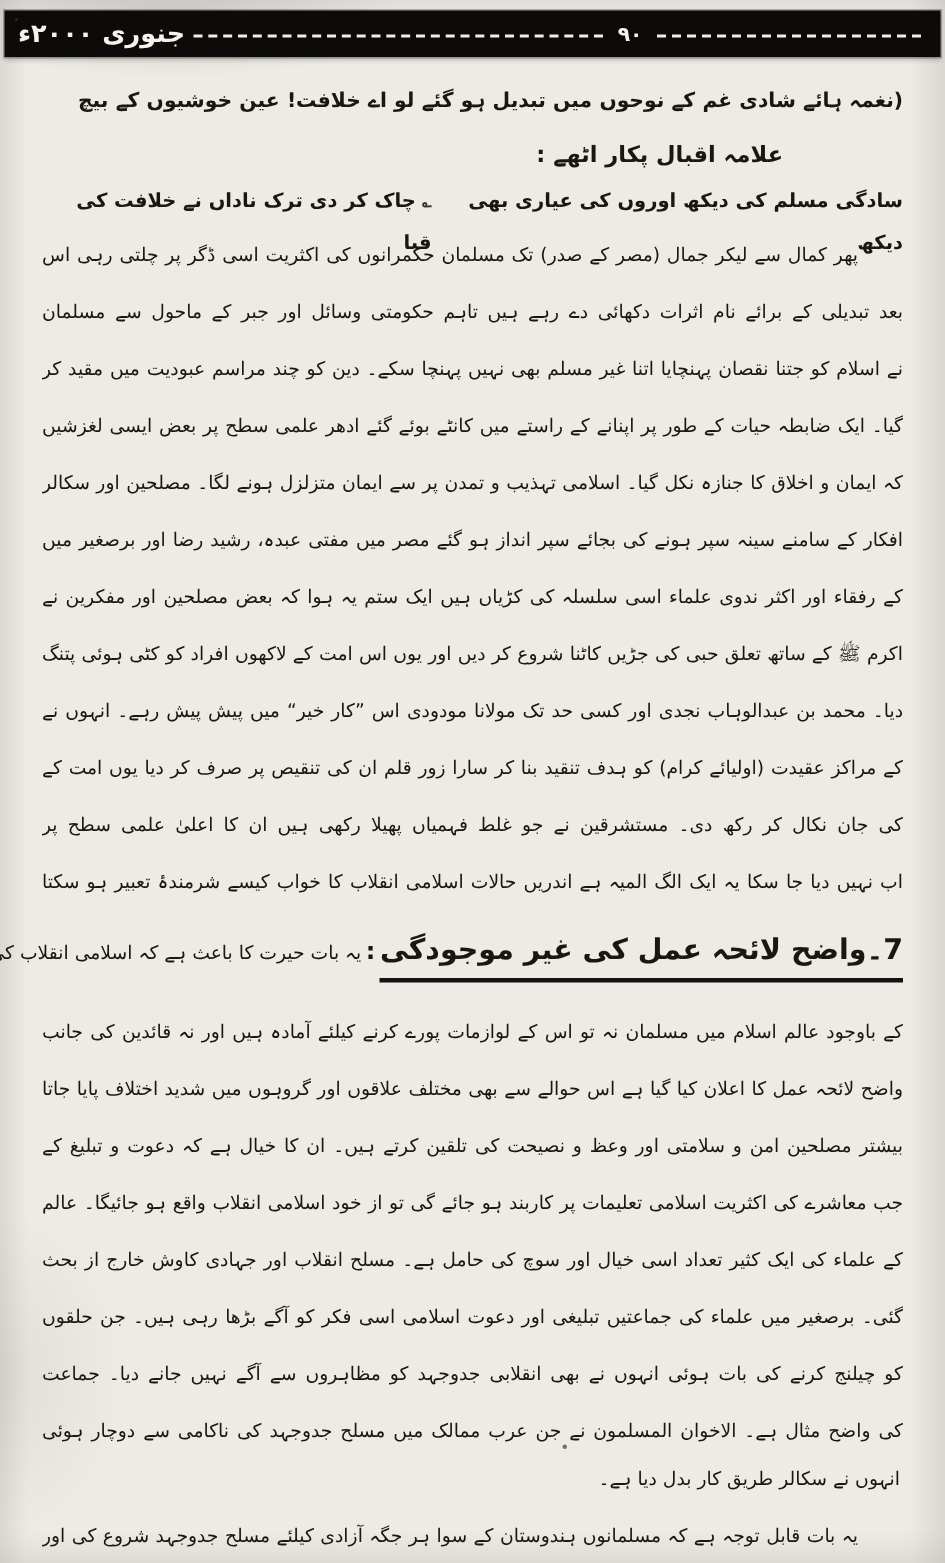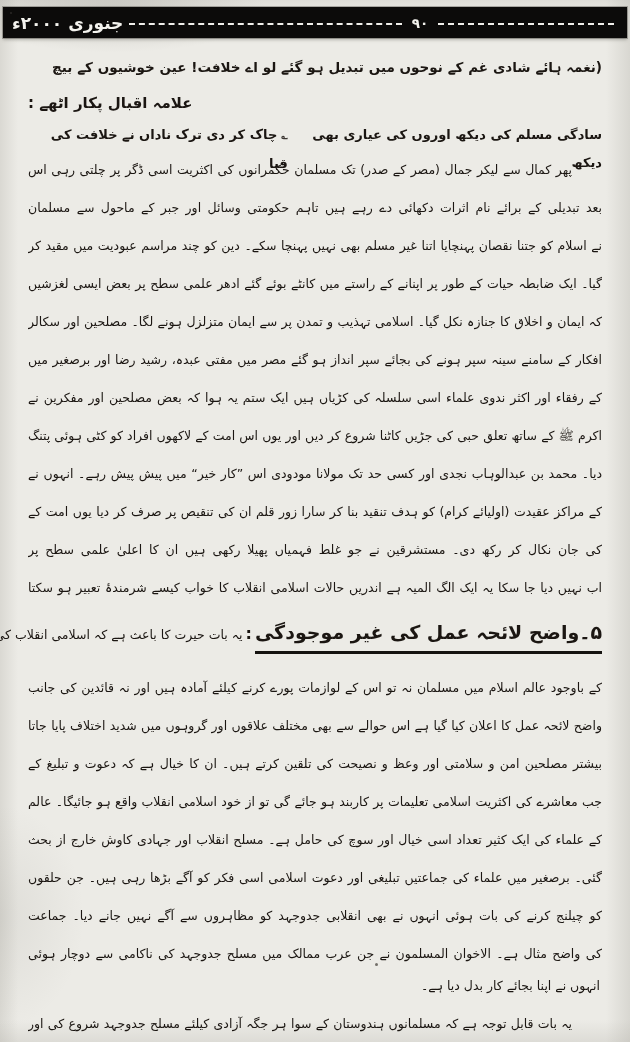--- a/index.html
+++ b/index.html
@@ -38,21 +38,21 @@
 
   .trans-line {
     margin-top:14px; height:30px; line-height:30px;
     font-size:13.5px; font-weight:bold;
     text-align:justify; text-align-last:justify;
     padding-left:24px; overflow:hidden;
   }
   .attrib {
     margin-top:8px; height:26px; line-height:26px;
     font-size:15px; font-weight:bold;
-    text-align:left; margin-right:108px;
+    text-align:right; margin-right:80px;
   }
   .couplet {
     margin-top:5px; height:28px; line-height:28px;
     display:flex; justify-content:space-between;
     font-size:13px; font-weight:bold; padding-left:8px;
   }
   .verse-mark { font-size:11px; margin-left:4px; opacity:0.85; }
 
   .para .line {
     height:38px; line-height:38px; font-size:12.5px;
@@ -115,33 +115,33 @@
       <div class="line">افکار کے سامنے سینہ سپر ہونے کی بجائے سپر انداز ہو گئے مصر میں مفتی عبدہ، رشید رضا اور برصغیر میں سر سید ان</div>
       <div class="line">کے رفقاء اور اکثر ندوی علماء اسی سلسلہ کی کڑیاں ہیں ایک ستم یہ ہوا کہ بعض مصلحین اور مفکرین نے حضور نبی</div>
       <div class="line">اکرم ﷺ کے ساتھ تعلق حبی کی جڑیں کاٹنا شروع کر دیں اور یوں اس امت کے لاکھوں افراد کو کٹی ہوئی پتنگ بنا</div>
       <div class="line">دیا۔ محمد بن عبدالوہاب نجدی اور کسی حد تک مولانا مودودی اس ”کار خیر“ میں پیش پیش رہے۔ انہوں نے مسلمانوں</div>
       <div class="line">کے مراکز عقیدت (اولیائے کرام) کو ہدف تنقید بنا کر سارا زور قلم ان کی تنقیص پر صرف کر دیا یوں امت کے ایمان</div>
       <div class="line">کی جان نکال کر رکھ دی۔ مستشرقین نے جو غلط فہمیاں پھیلا رکھی ہیں ان کا اعلیٰ علمی سطح پر سائینٹیفک طرز پر موثر جو</div>
       <div class="line">اب نہیں دیا جا سکا یہ ایک الگ المیہ ہے اندریں حالات اسلامی انقلاب کا خواب کیسے شرمندۂ تعبیر ہو سکتا ہے؟۔</div>
     </div>
 
     <div class="sec-line">
-      <span class="sec-head">۵۔واضح لائحہ عمل کی غیر موجودگی</span><span class="sec-colon">:</span><span class="sec-lead">یہ بات حیرت کا باعث ہے کہ اسلامی انقلاب کی شدید خواہش</span>
+      <span class="sec-head">7۔واضح لائحہ عمل کی غیر موجودگی</span><span class="sec-colon">:</span><span class="sec-lead">یہ بات حیرت کا باعث ہے کہ اسلامی انقلاب کی شدید خواہش</span>
     </div>
 
     <div class="para">
       <div class="line">کے باوجود عالم اسلام میں مسلمان نہ تو اس کے لوازمات پورے کرنے کیلئے آمادہ ہیں اور نہ قائدین کی جانب سے کسی</div>
       <div class="line">واضح لائحہ عمل کا اعلان کیا گیا ہے اس حوالے سے بھی مختلف علاقوں اور گروہوں میں شدید اختلاف پایا جاتا ہے اکثر و</div>
       <div class="line">بیشتر مصلحین امن و سلامتی اور وعظ و نصیحت کی تلقین کرتے ہیں۔ ان کا خیال ہے کہ دعوت و تبلیغ کے نتیجے میں</div>
       <div class="line">جب معاشرے کی اکثریت اسلامی تعلیمات پر کاربند ہو جائے گی تو از خود اسلامی انقلاب واقع ہو جائیگا۔ عالم اسلام</div>
       <div class="line">کے علماء کی ایک کثیر تعداد اسی خیال اور سوچ کی حامل ہے۔ مسلح انقلاب اور جہادی کاوش خارج از بحث قرار دے دی</div>
       <div class="line">گئی۔ برصغیر میں علماء کی جماعتیں تبلیغی اور دعوت اسلامی اسی فکر کو آگے بڑھا رہی ہیں۔ جن حلقوں میں باطل طاغوت</div>
       <div class="line">کو چیلنج کرنے کی بات ہوئی انہوں نے بھی انقلابی جدوجہد کو مظاہروں سے آگے نہیں جانے دیا۔ جماعت اسلامی اس</div>
       <div class="line">کی واضح مثال ہے۔ الاخوان المسلمون نے جن عرب ممالک میں مسلح جدوجہد کی ناکامی سے دوچار ہوئی لہذا اب</div>
-      <div class="line endline">انہوں نے اپنا بجائے کار بدل دیا ہے۔</div>
+      <div class="line endline">انہوں نے سکالر طریق کار بدل دیا ہے۔</div>
     </div>
 
     <div class="para closing">
       <div class="line indent">یہ بات قابل توجہ ہے کہ مسلمانوں ہندوستان کے سوا ہر جگہ آزادی کیلئے مسلح جدوجہد شروع کی اور کم</div>
     </div>
 
   </main>
 
   <span class="speck s1"></span>
   <span class="speck s2"></span>

